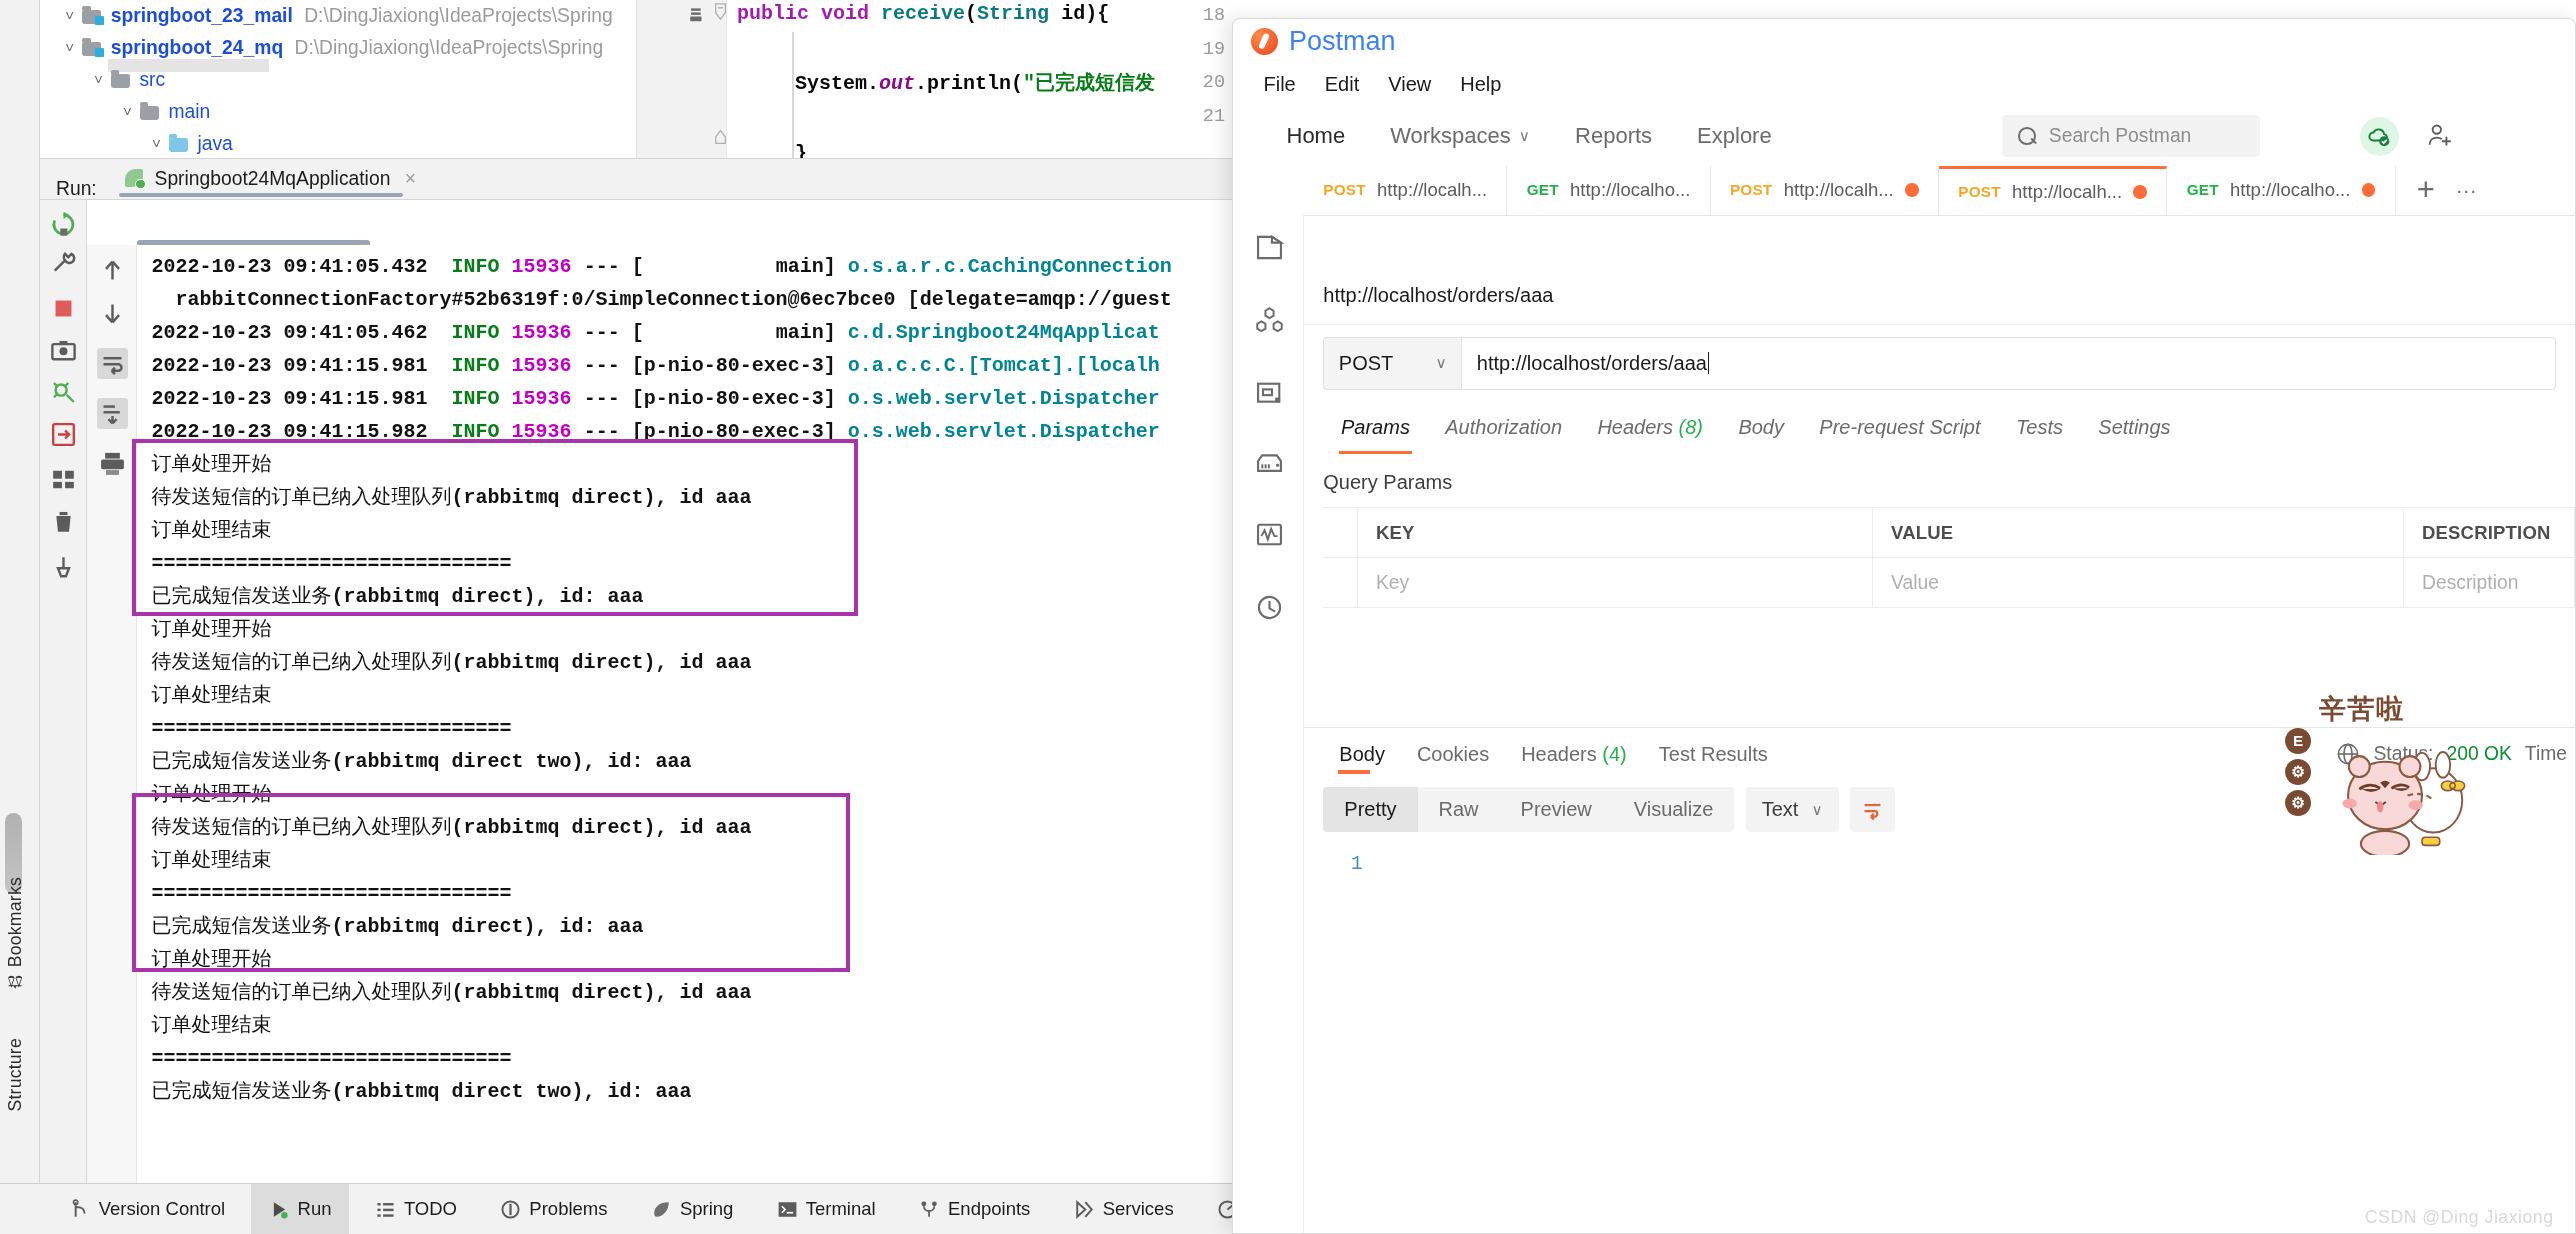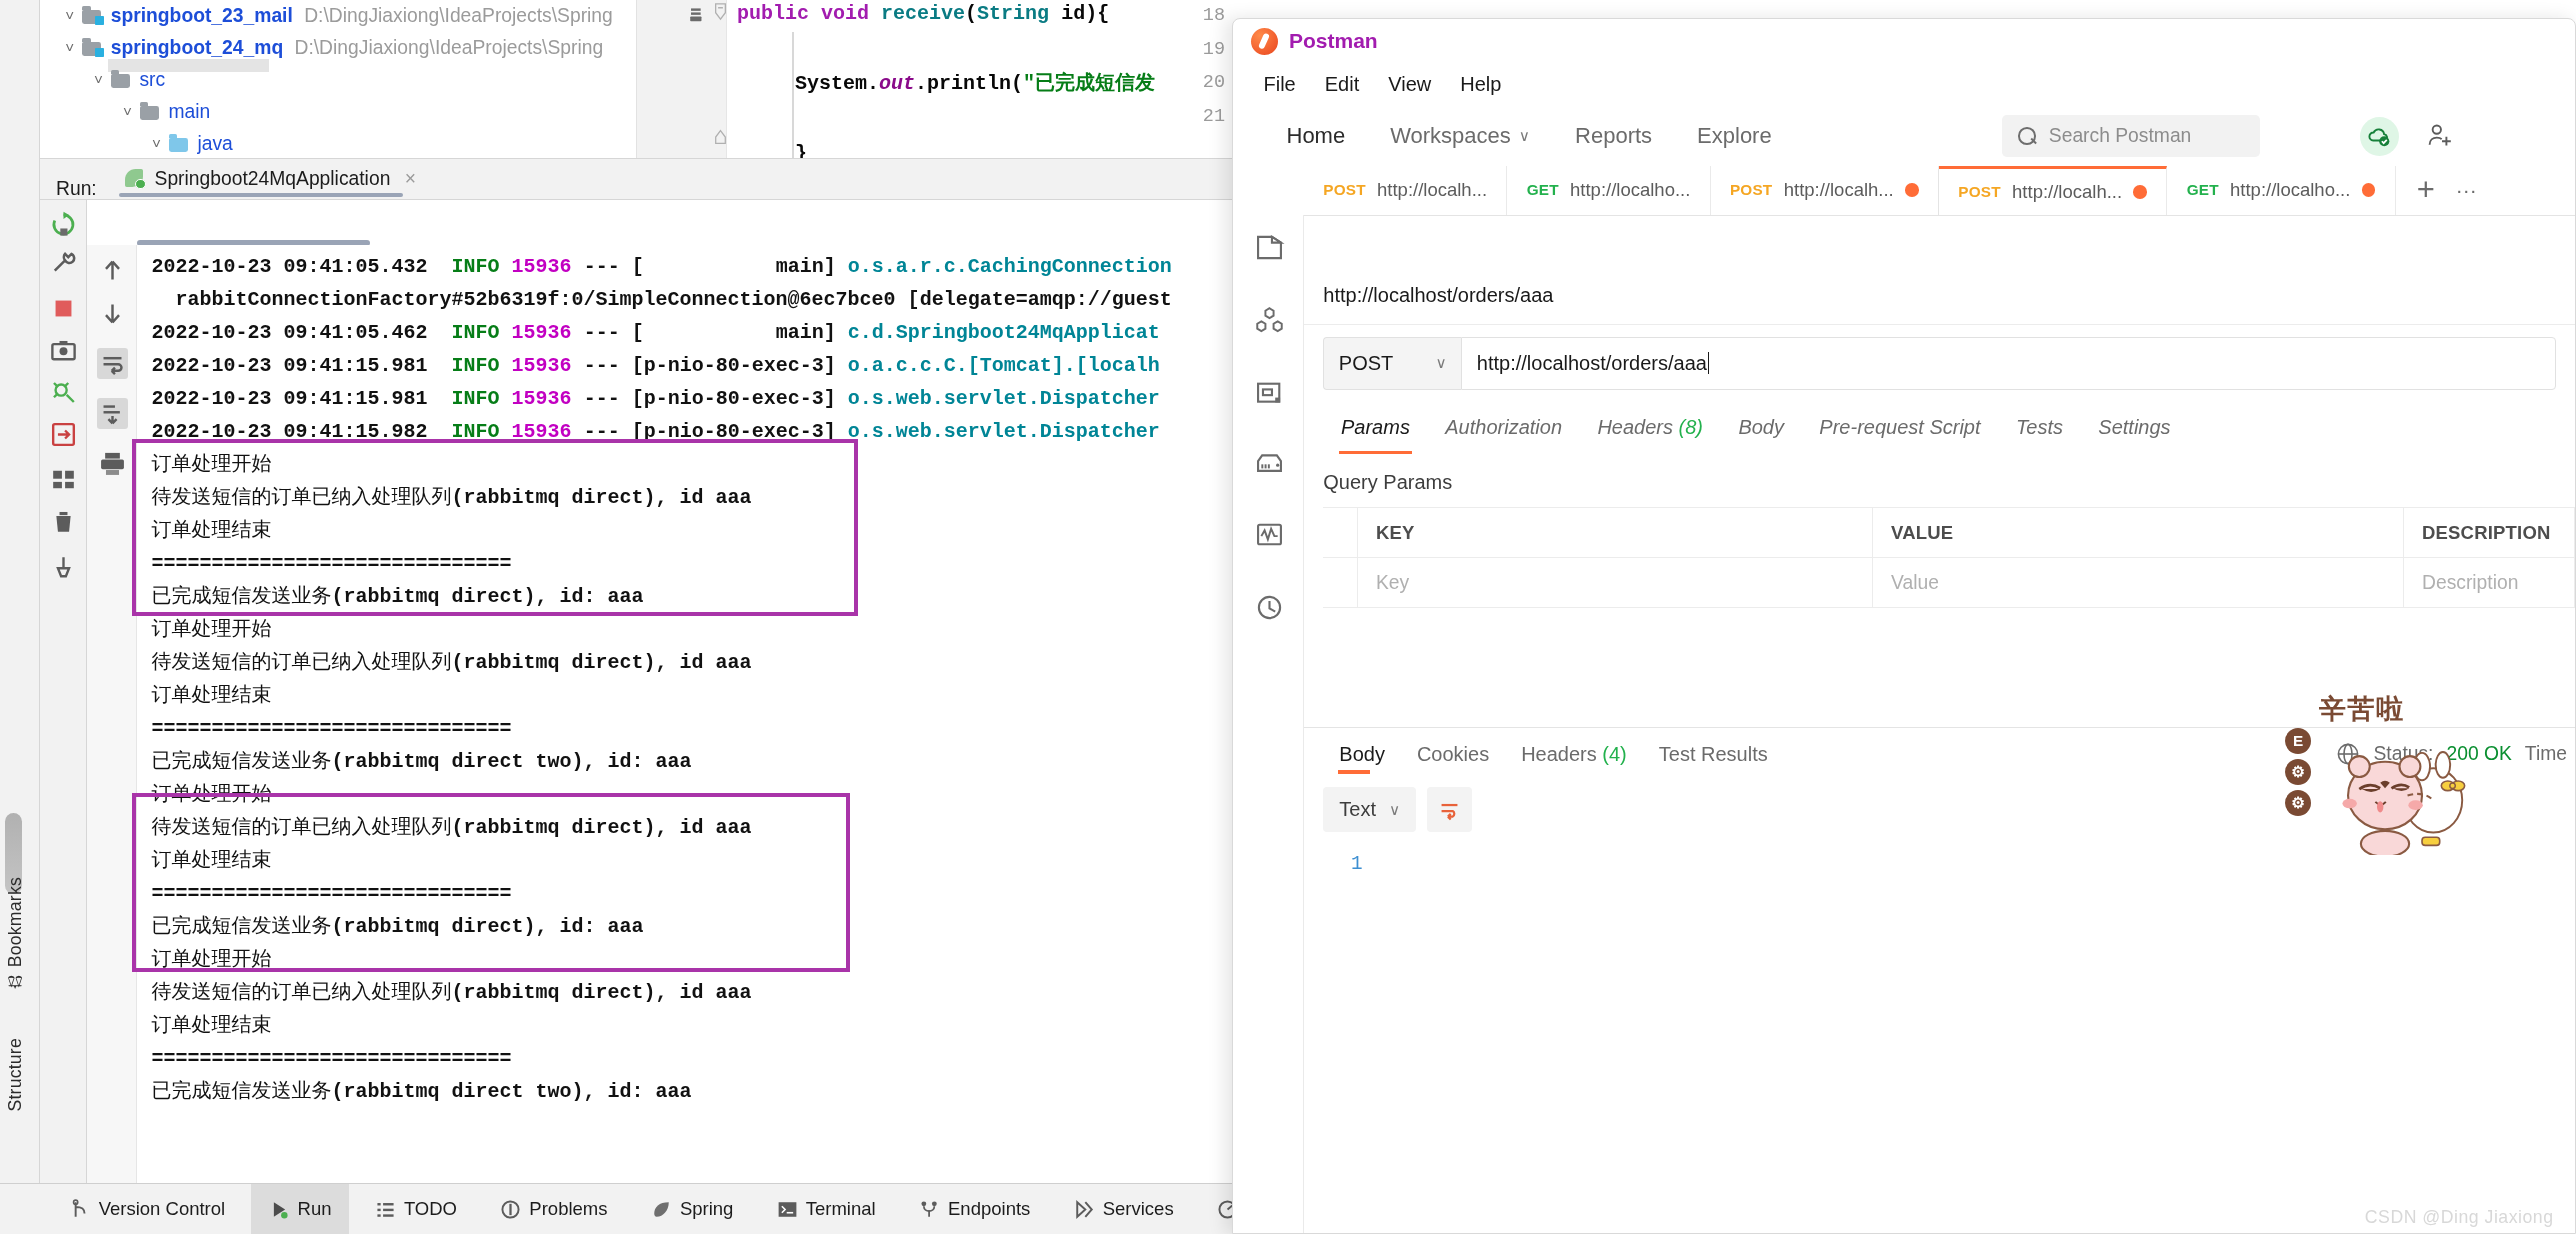--- a/index.html
+++ b/index.html
@@ -200,21 +200,21 @@
   }
   .pm-logo {
     width: 27px; height: 27px; border-radius: 50%;
     background: radial-gradient(circle at 32% 28%, #ff8a49 0%, #f0592b 70%, #e04b1f 100%);
     position: relative; flex: none;
   }
   .pm-logo::after {
     content:""; position: absolute; left: 10.5px; top: 5.6px; width: 5.6px; height: 16px;
     background: #fff; border-radius: 3.2px; transform: rotate(24deg);
   }
-  .pm-title-text { font-size: 21px; color: #a21caf; font-weight: bold; }
+  .pm-title-text { font-size: 27px; color: #3b82f6; }
   .pm-menu {
     height: 42px; display: flex; align-items: center; gap: 0; padding-left: 16px;
   }
   .pm-menu-item { font-size: 20px; color: #1a1a1a; padding: 0 14.5px; }
 
   .pm-nav {
     height: 60px; display: flex; align-items: center; padding-left: 31px; gap: 0;
     position: relative;
   }
   .pm-nav-item {
@@ -820,20 +820,26 @@
                 <ellipse cx="15" cy="15" rx="5" ry="12" fill="none" stroke="#6b6b6b" stroke-width="2"></ellipse>
                 <path d="M3 15h24" stroke="#6b6b6b" stroke-width="2"></path>
               </svg>
           </span>
           <span>Status:</span>
           <span class="status-ok">200 OK</span>
           <span>Time</span>
         </div>
       </div>
       <div class="fmt-row">
+        <div class="seg" id="fmt-seg">
+            <div class="seg-item active">Pretty</div>
+            <div class="seg-item">Raw</div>
+            <div class="seg-item">Preview</div>
+            <div class="seg-item">Visualize</div>
+          </div>
         <div class="drop">
           <span>Text</span>
           <span class="chev-d">∨</span>
         </div>
         <div class="wrapbtn">
           <svg width="27" height="27" viewBox="0 0 34 34">
               <rect x="7" y="10" width="20" height="2.8" fill="#e8623a"></rect>
               <path d="M7 19h14a4 4 0 0 1 0 7h-6m0 0l3.5-3.5M15 26l3.5 3.5" stroke="#e8623a" stroke-width="2.8" fill="none"></path>
             </svg>
         </div>

